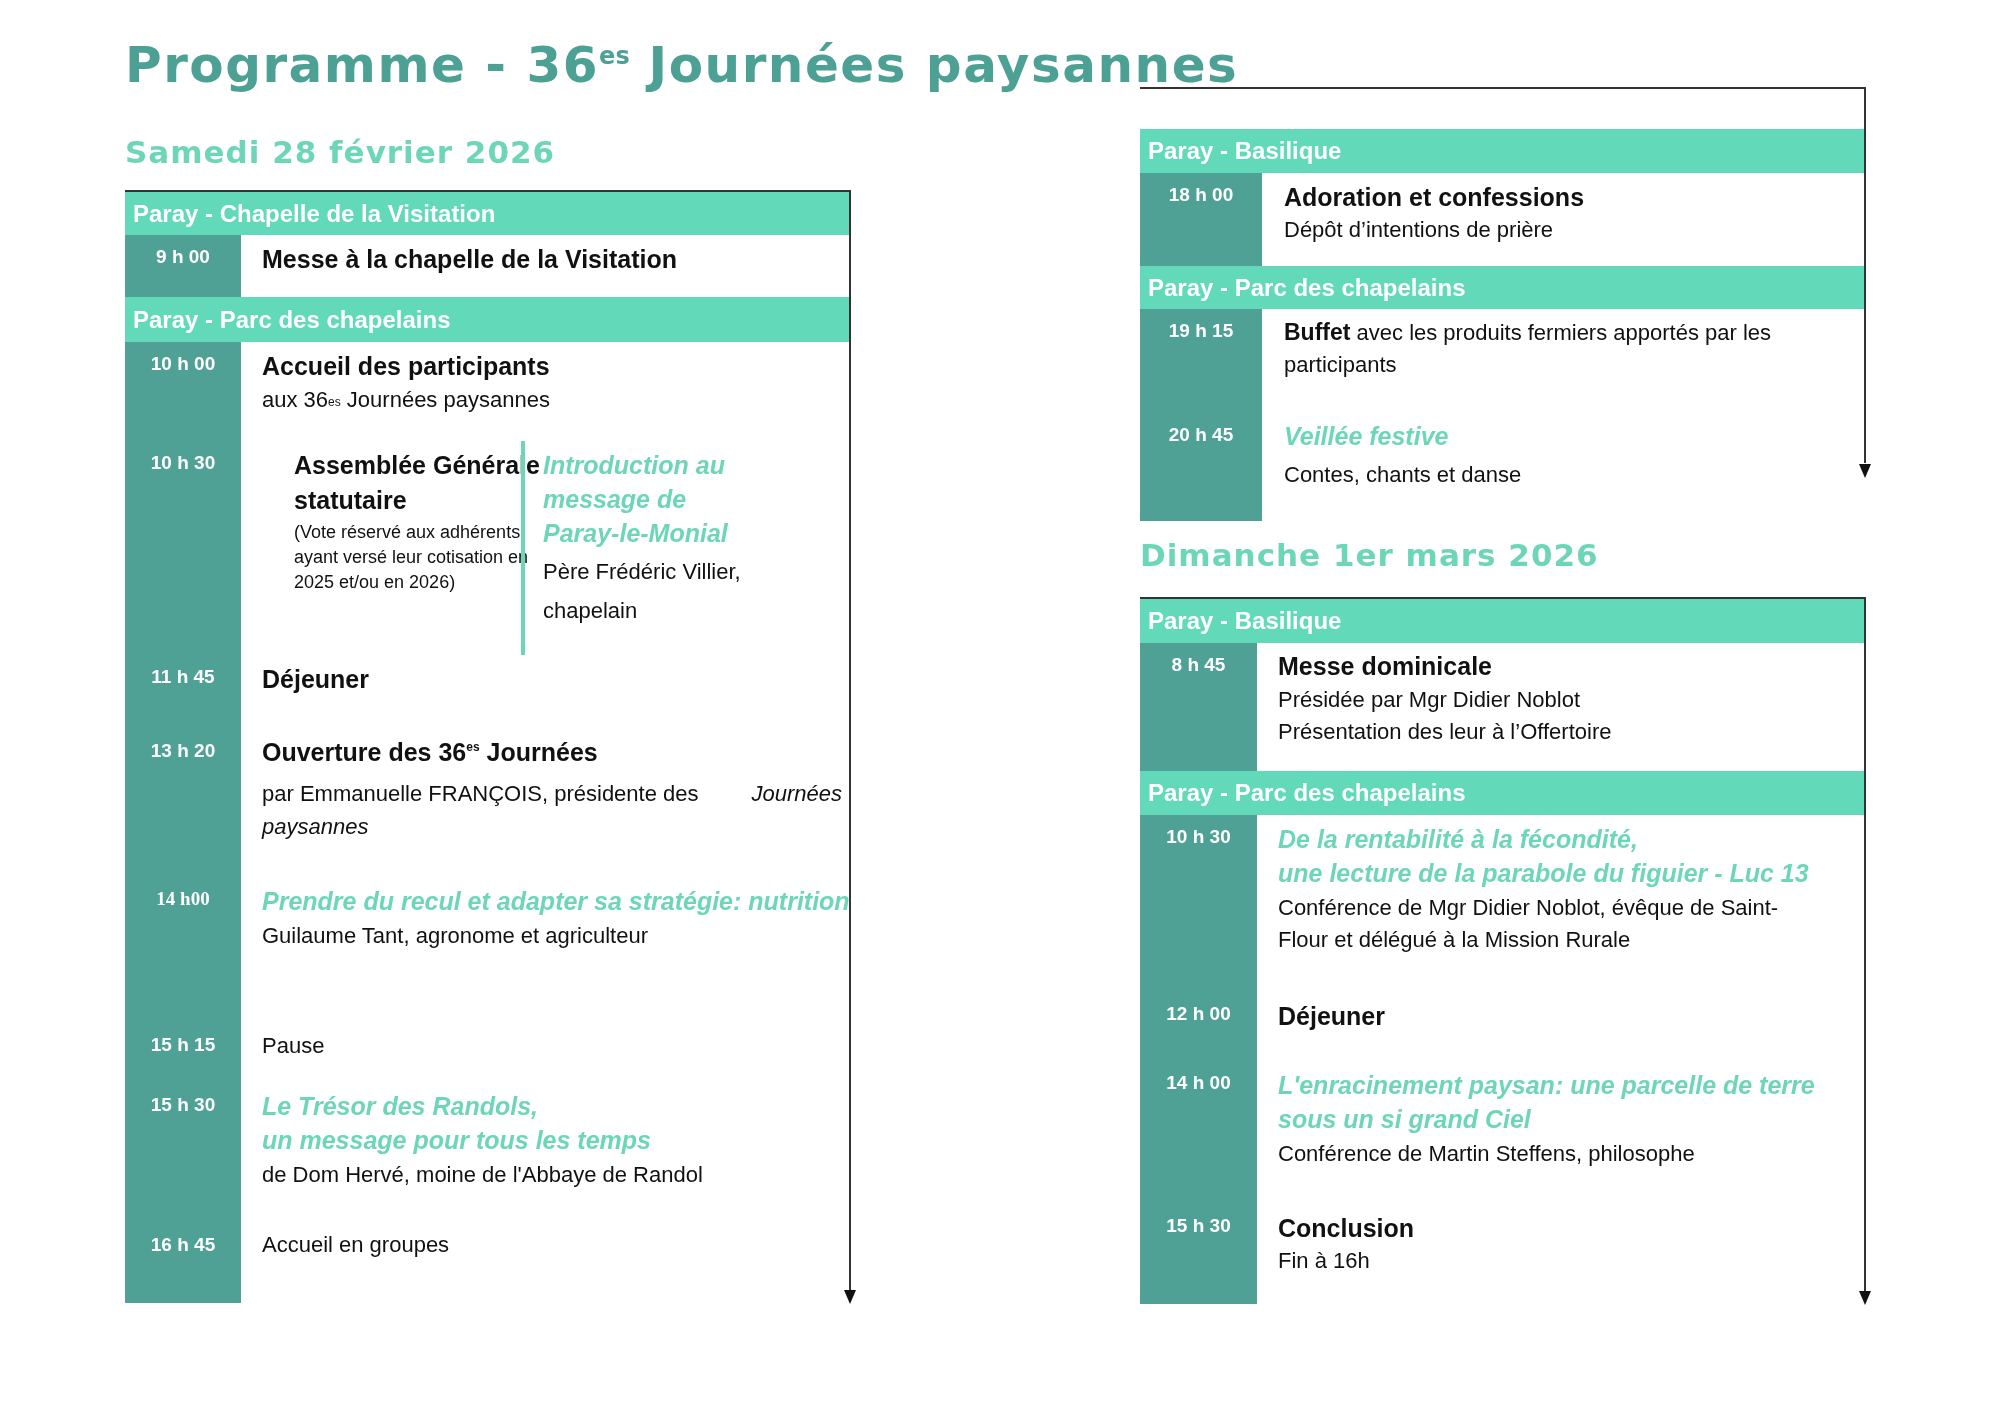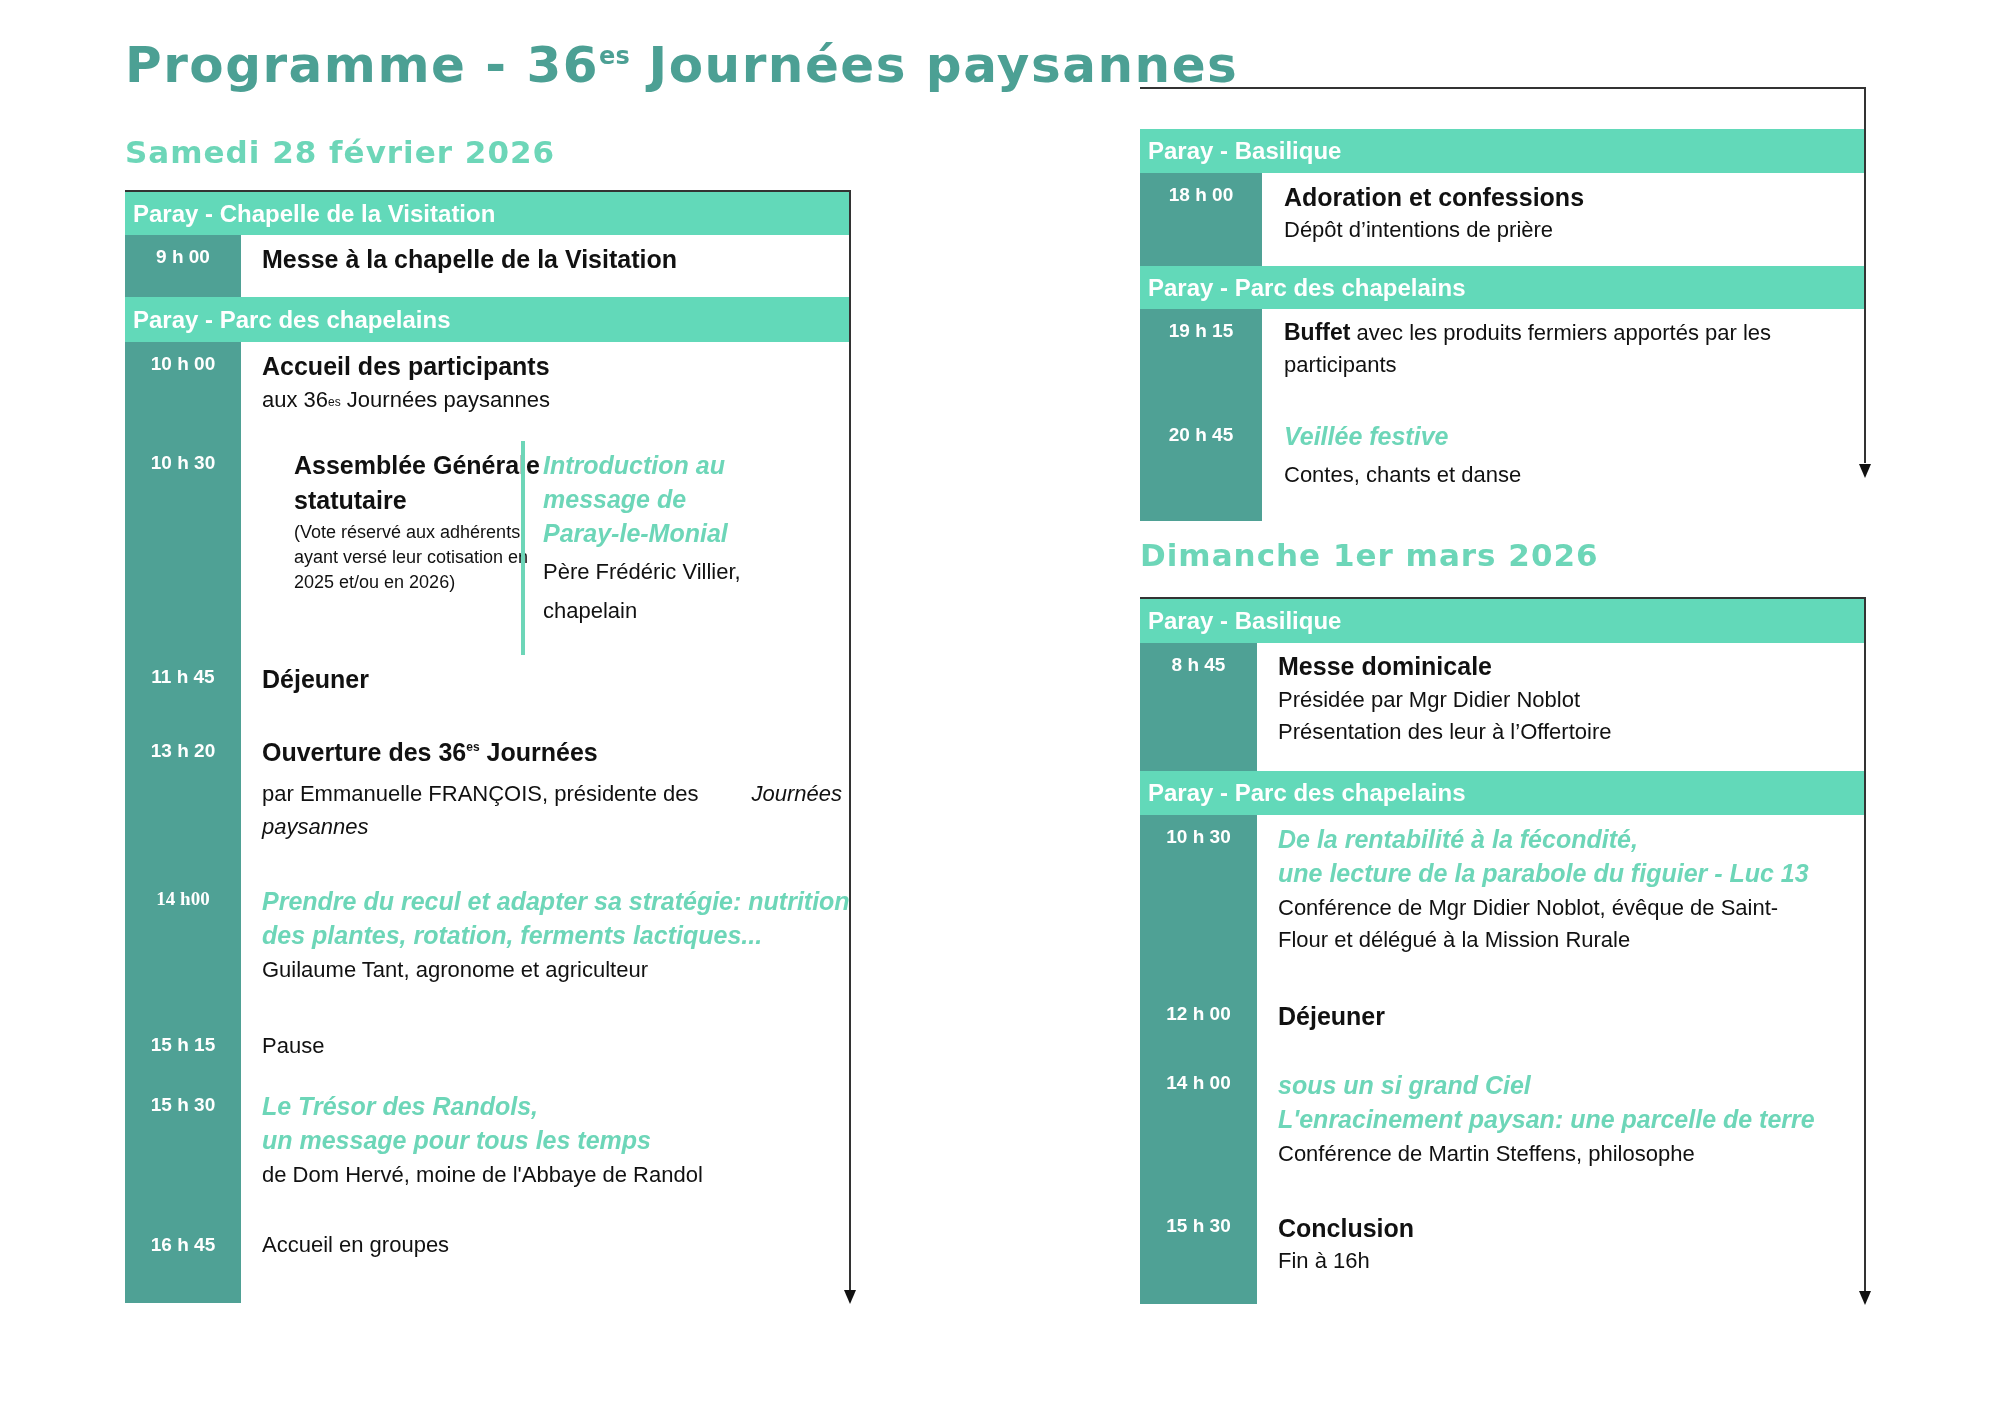--- a/index.html
+++ b/index.html
@@ -103,21 +103,20 @@
   <div style="display:flex; justify-content:space-between; white-space:nowrap;">
     <span>par Emmanuelle FRANÇOIS, présidente des </span>
       <i>Journées</i>
   </div>
   <div><i>paysannes</i></div>
 </div>
 
 <div class="abs time" style="left:125px; top:888px;font-family:Liberation Serif, serif;">14 h00</div>
 <div class="abs" style="left:262px; top:884px; width:585px;">
   <div class="ev-teal" style="white-space:nowrap;">Prendre du recul et adapter sa stratégie: nutrition</div>
-  <div class="ev-teal" style="white-space:nowrap;">des plantes, rotation, ferments lactiques...</div>
   <div class="ev-sub" style="margin-top:2px; white-space:nowrap;">Guilaume Tant, agronome et agriculteur</div>
 </div>
 
 <div class="abs time" style="left:125px; top:1034px;">15 h 15</div>
 <div class="abs ev-plain" style="left:262px; top:1033px;">Pause</div>
 
 <div class="abs time" style="left:125px; top:1094px;">15 h 30</div>
 <div class="abs" style="left:262px; top:1089px; width:585px;">
   <div class="ev-teal" style="white-space:nowrap;">Le Trésor des Randols,</div>
   <div class="ev-teal" style="white-space:nowrap;">un message pour tous les temps</div>
@@ -182,20 +181,20 @@
   <div class="ev-teal" style="white-space:nowrap;">une lecture de la parabole du figuier - Luc 13</div>
   <div class="ev-sub" style="margin-top:2px; white-space:nowrap;">Conférence de Mgr Didier Noblot, évêque de Saint-</div>
   <div class="ev-sub" style="white-space:nowrap;">Flour et délégué à la Mission Rurale</div>
 </div>
 
 <div class="abs time" style="left:1140px; top:1003px; width:117px;">12 h 00</div>
 <div class="abs ev-title" style="left:1278px; top:1002px;">Déjeuner</div>
 
 <div class="abs time" style="left:1140px; top:1072px; width:117px;">14 h 00</div>
 <div class="abs" style="left:1278px; top:1068px; width:580px;">
+  <div class="ev-teal" style="white-space:nowrap;">L'enracinement paysan: une parcelle de terre</div>
   <div class="ev-teal" style="white-space:nowrap;">sous un si grand Ciel</div>
-  <div class="ev-teal" style="white-space:nowrap;">L'enracinement paysan: une parcelle de terre</div>
   <div class="ev-sub" style="margin-top:2px; white-space:nowrap;">Conférence de Martin Steffens, philosophe</div>
 </div>
 
 <div class="abs time" style="left:1140px; top:1215px; width:117px;">15 h 30</div>
 <div class="abs ev-title" style="left:1278px; top:1214px;">Conclusion</div>
 <div class="abs ev-sub" style="left:1278px; top:1245px; white-space:nowrap;">Fin à 16h</div>
 
 </body></html>

